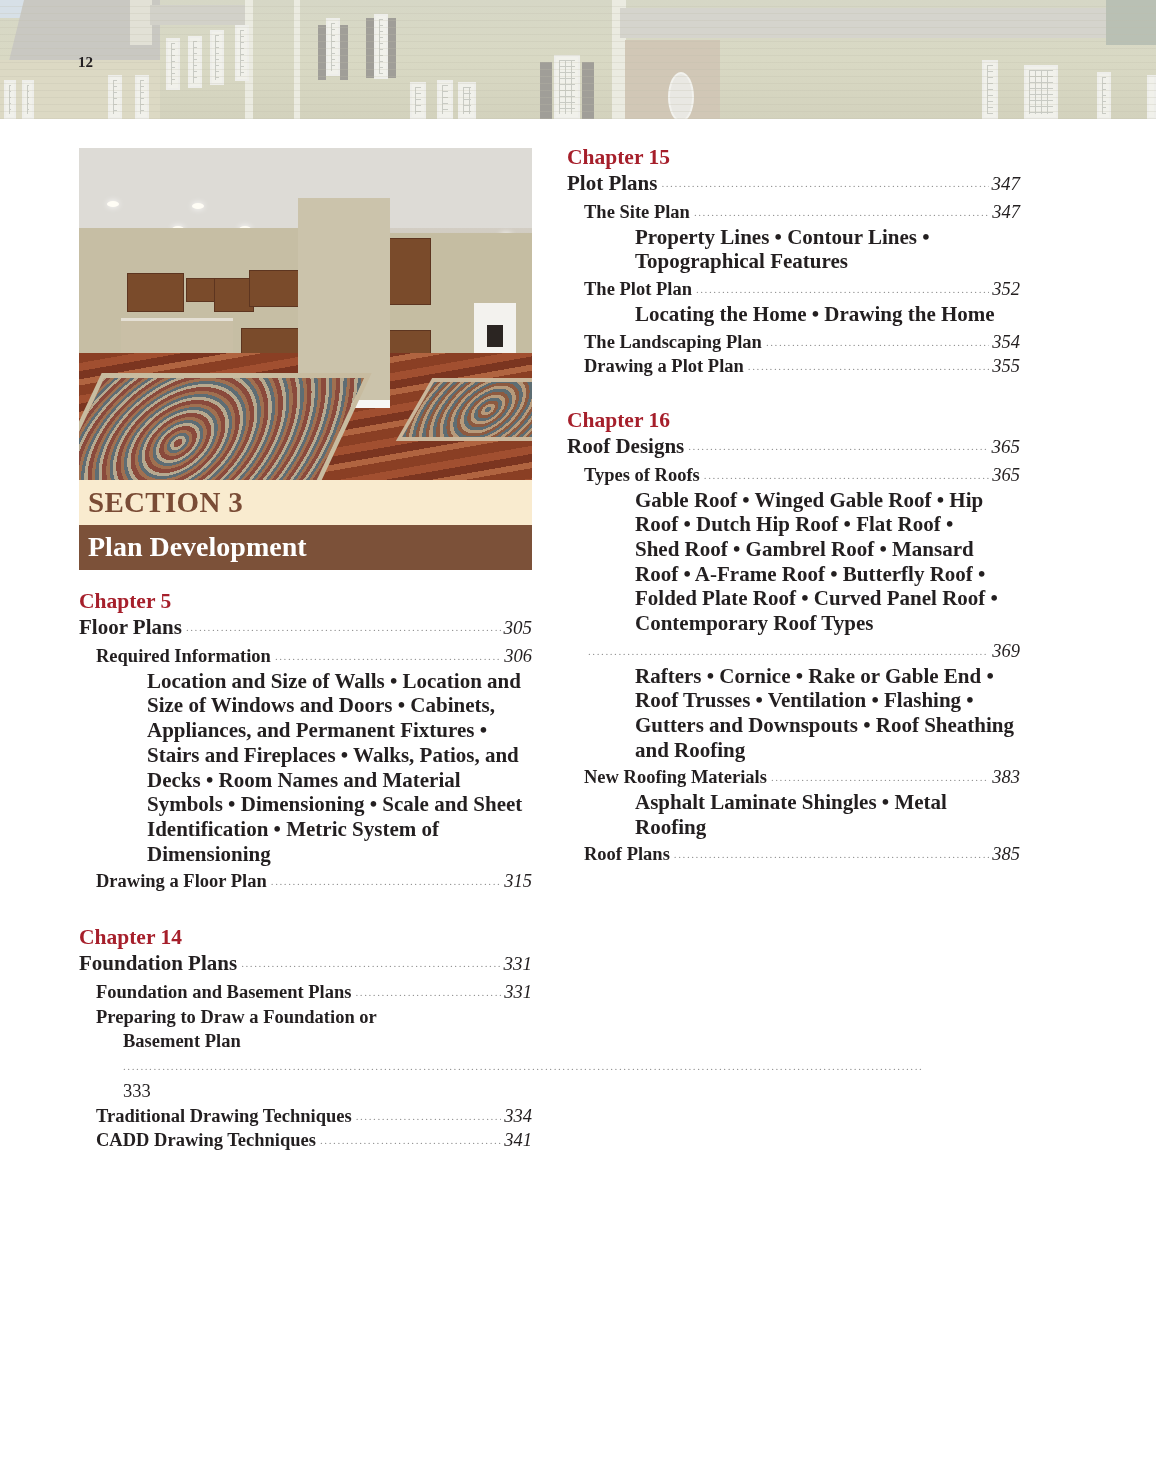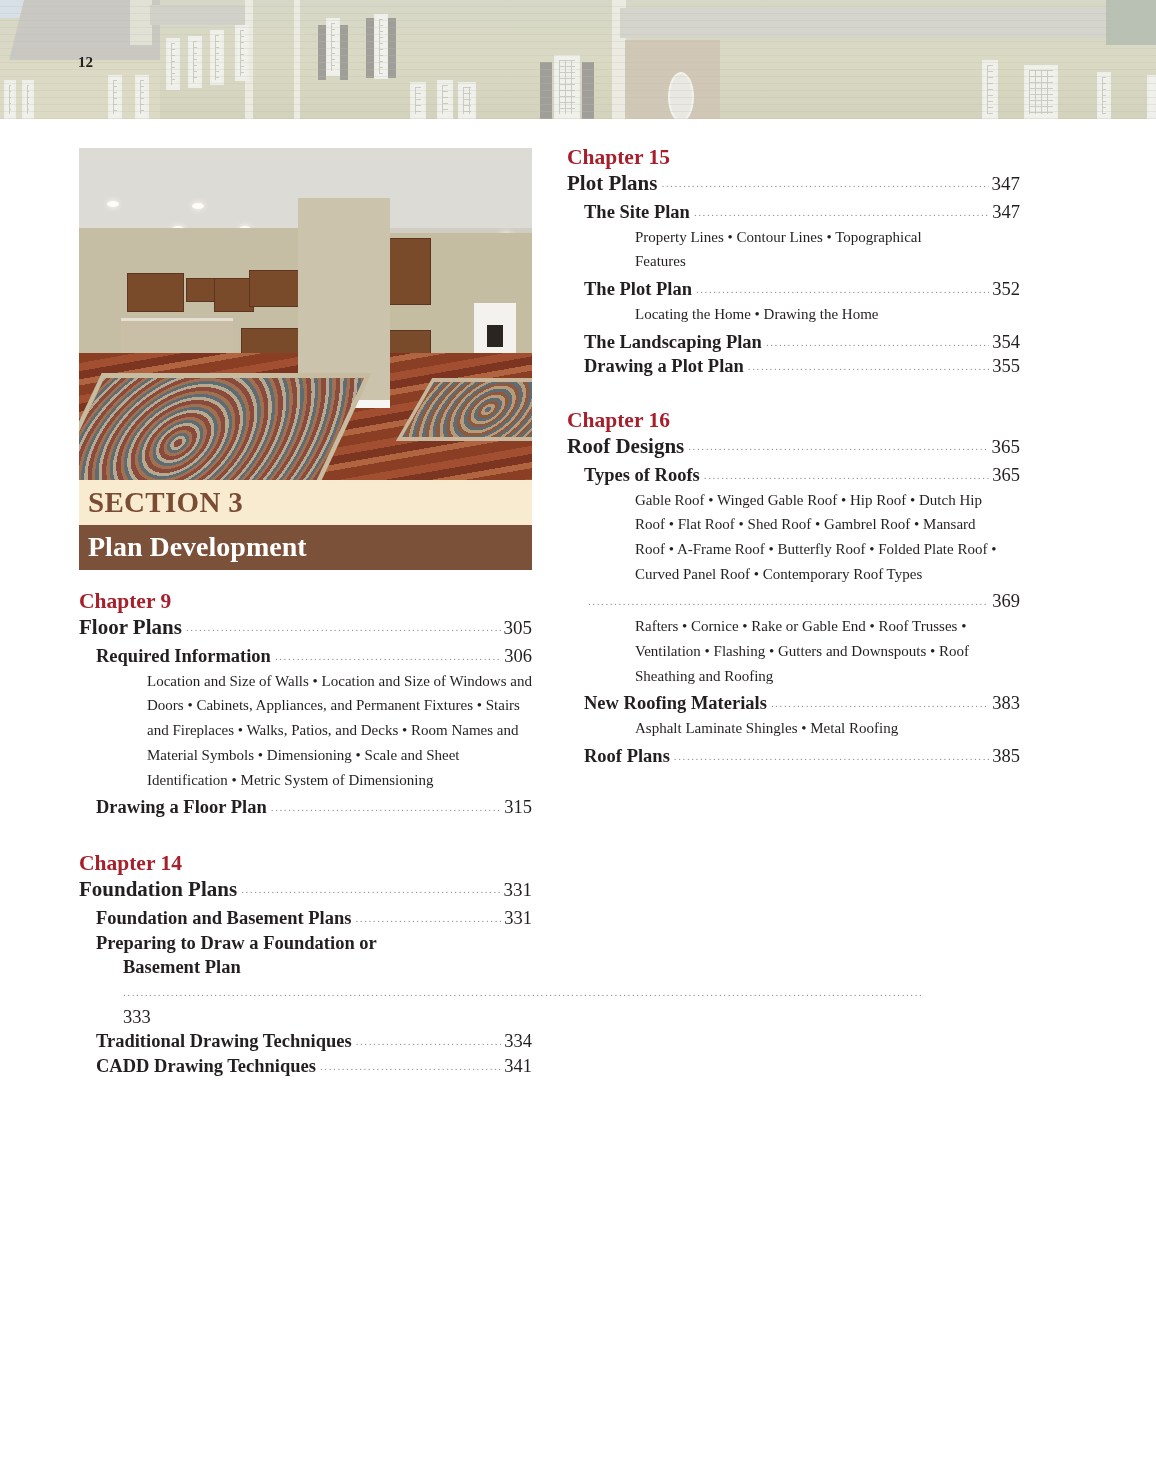--- a/index.html
+++ b/index.html
@@ -77,34 +77,34 @@
   }
   .row {
     display: flex; align-items: flex-start; white-space: nowrap;
   }
   .row .t { font-weight: bold; }
   .row .dots {
     flex: 1; overflow: hidden; margin: 0 3px 0 4px; color: #8d8d8d; font-size: 11px; letter-spacing: 1.6px;
     position: relative; top: 0px;
   }
   .row .dots::before { content: "........................................................................................................................................................................................"; }
-  .row .p { font-size: 19px; font-weight: normal; }
+  .row .p { font-size: 19px; font-weight: normal; font-style: italic; }
   .row.l1 { font-size: 21px; line-height: 27px; }
   .row.l1 .t { font-size: 21px; }
   .row.l2 { font-size: 18.5px; line-height: 24.7px; padding-left: 17px; margin-top: 3px; }
   .row.l2.tight { margin-top: 0; }
   .row.l2 .t { font-size: 18.5px; }
   .row.l2 .p { font-size: 18.5px; }
   .l2-wrap { padding-left: 17px; font-size: 18.5px; line-height: 24.7px; font-weight: bold; }
   .l2-wrap .cont { display: flex; align-items: baseline; padding-left: 23px; white-space: nowrap; flex-direction: column; }
   .l2-wrap .cont .dots { flex: 1; overflow: hidden; margin: 0 3px 0 4px; color: #8d8d8d; font-size: 11px; letter-spacing: 1.6px; font-weight: normal; }
   .l2-wrap .cont .dots::before { content: "........................................................................................................................................................................................"; }
   .l2-wrap .cont .p { font-weight: normal; }
   .topics {
-    padding-left: 68px; font-size: 15px; line-height: 24.7px; color: #231f20; margin-bottom: 2px;
+    padding-left: 68px; font-size: 21px; line-height: 24.7px; color: #231f20; margin-bottom: 2px; font-weight: bold;
   }
   .gap { height: 30px; }
   .right .gap { height: 28px; }
 </style>
 </head>
 <body>
 
 <div class="banner">
   <div class="sky"></div>
   <div class="roof1"></div>
@@ -171,21 +171,21 @@
 </div>
 
 <div class="section-band">
   <div class="label">SECTION 3</div>
 </div>
 <div class="title-band">
   <div class="label">Plan Development</div>
 </div>
 
 <div class="col left">
-  <div class="chapter-label">Chapter 9</div>
+  <div class="chapter-label">Chapter 5</div>
   <div class="row l1">
     <span class="t">Floor Plans</span>
     <span class="dots"></span>
     <span class="p">305</span>
   </div>
   <div class="row l2">
     <span class="t">Required Information</span>
     <span class="dots"></span>
     <span class="p">306</span>
   </div>

